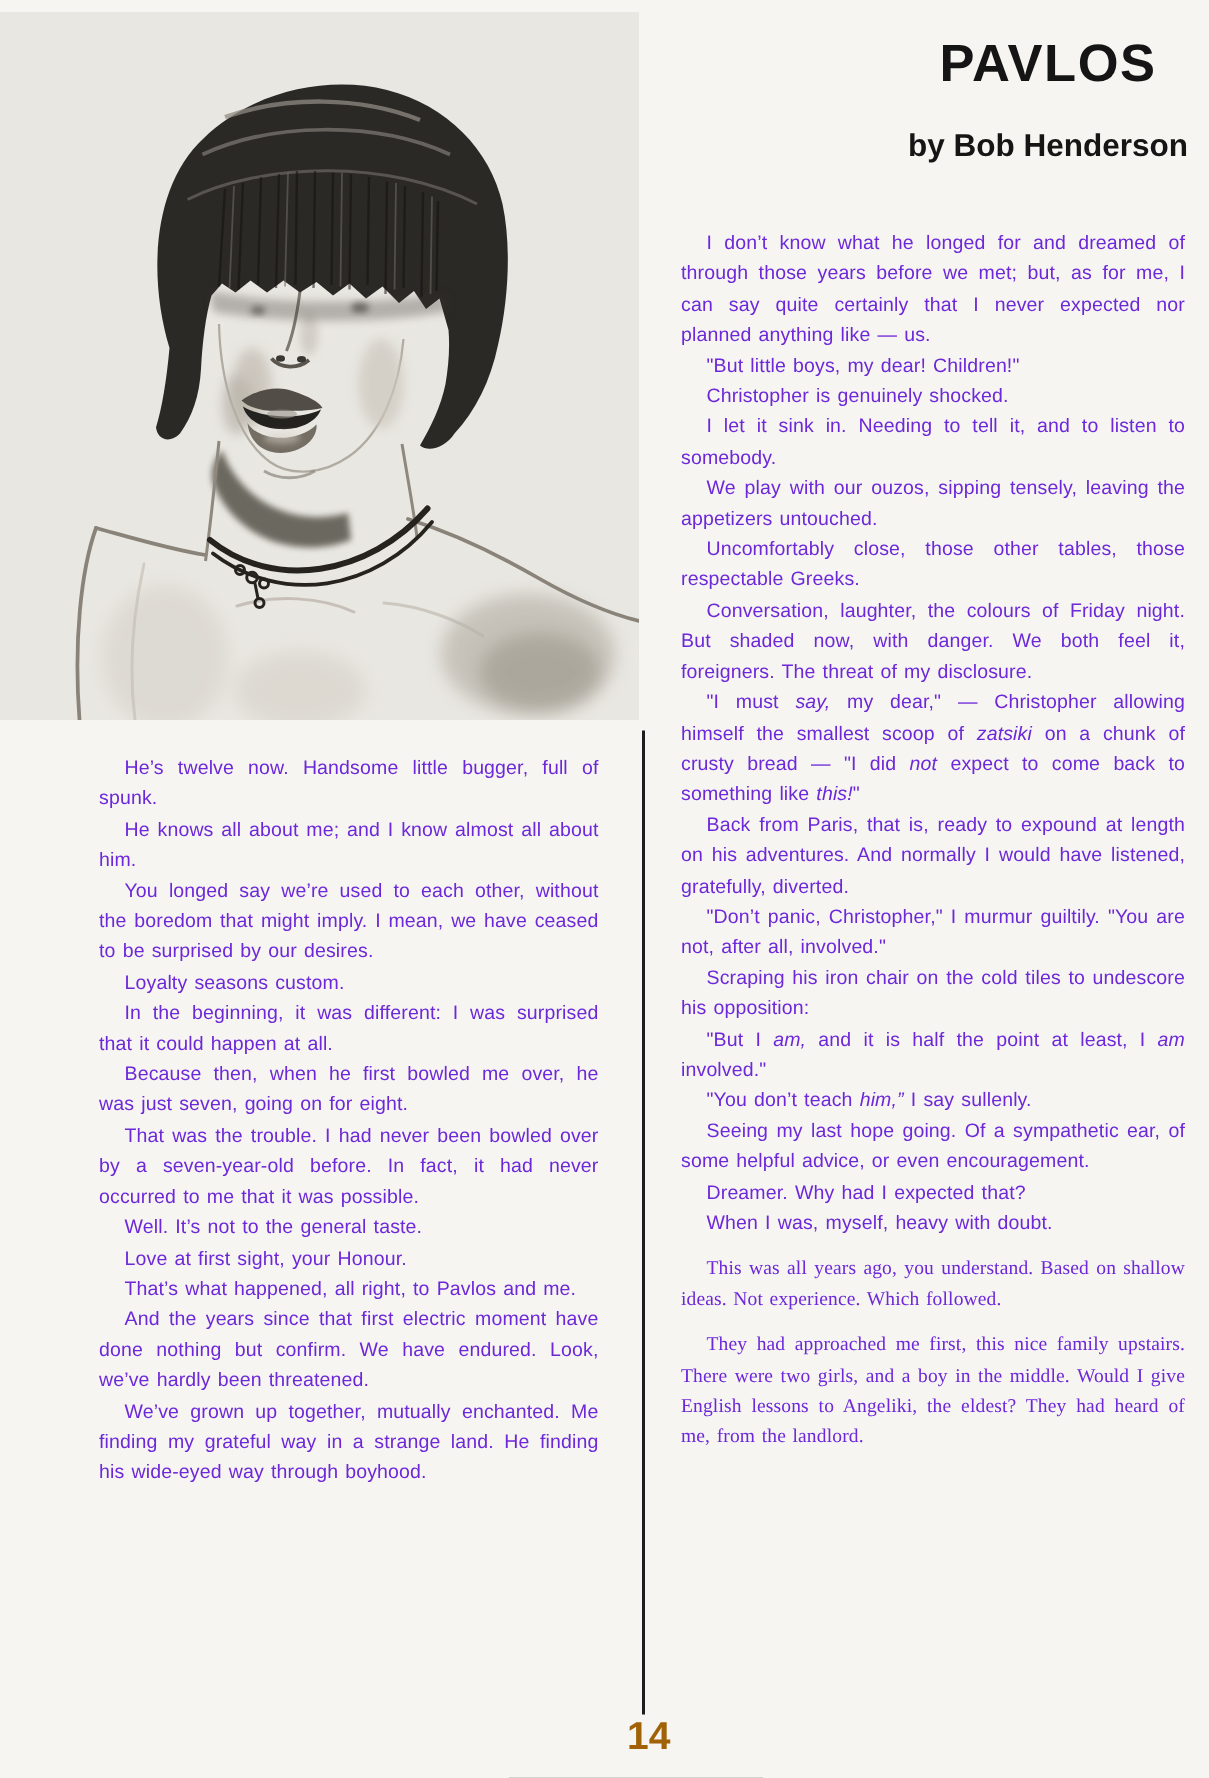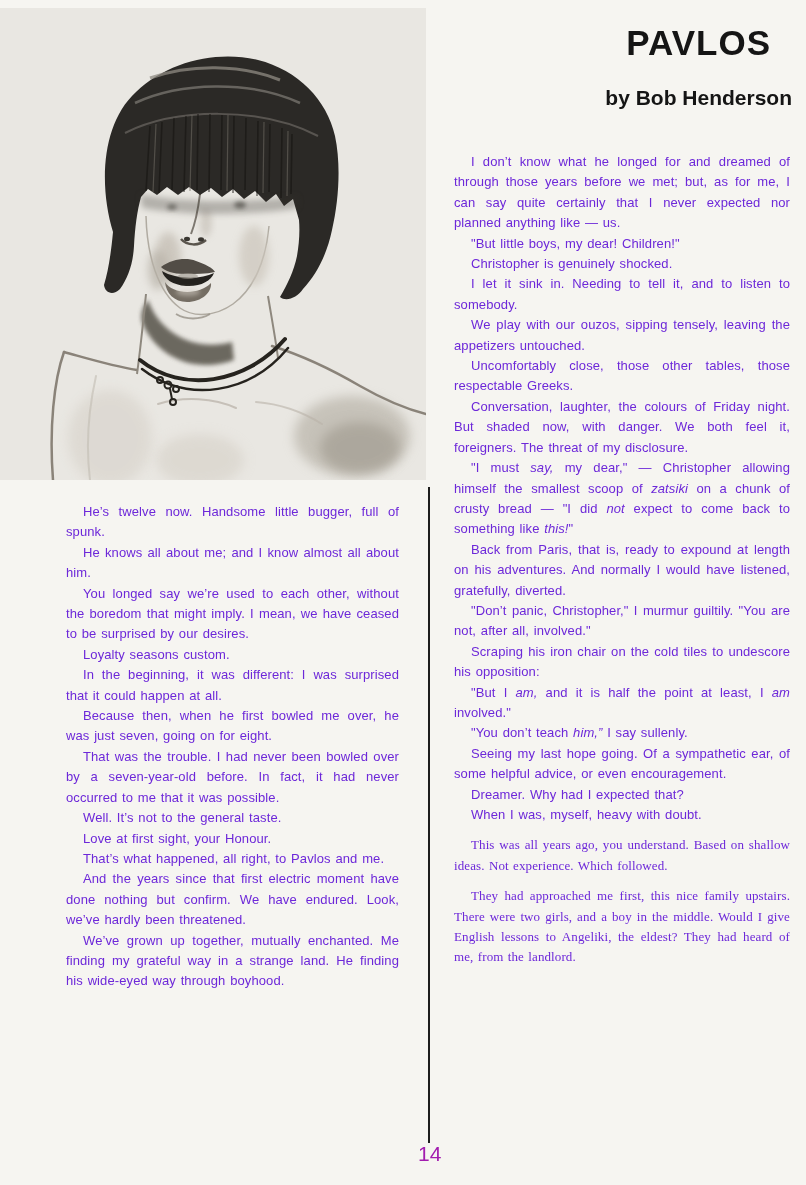--- a/index.html
+++ b/index.html
@@ -17,21 +17,21 @@
   .column{position:absolute;text-align:justify;font-size:13px;line-height:20.4px;
     letter-spacing:0.1px;word-spacing:1px;color:#6d28d9;}
   .column p{margin:0;text-indent:17px;}
   .column p.space-before{margin-top:10px;font-family:Liberation Serif, serif;}
   .column em{font-style:italic;}
   .left-col{left:66px;top:502px;width:333px;}
   .right-col{left:454px;top:152px;width:336px;}
 
   .divider{position:absolute;left:428px;top:487px;width:2px;height:656px;background:#1d1d1d;}
 
-  .page-number{position:absolute;left:418px;top:1142px;font-size:21px;font-weight:normal;color:#a21caf;}
+  .page-number{position:absolute;left:418px;top:1142px;font-size:26px;font-weight:bold;color:#a16207;}
 </style>
 </head>
 <body>
 
 <div class="page">
 
   <div class="illustration">
     <svg viewBox="0 0 426 472" xmlns="http://www.w3.org/2000/svg" aria-hidden="true">
       <defs>
         <filter id="b2" x="-40%" y="-40%" width="180%" height="180%">

